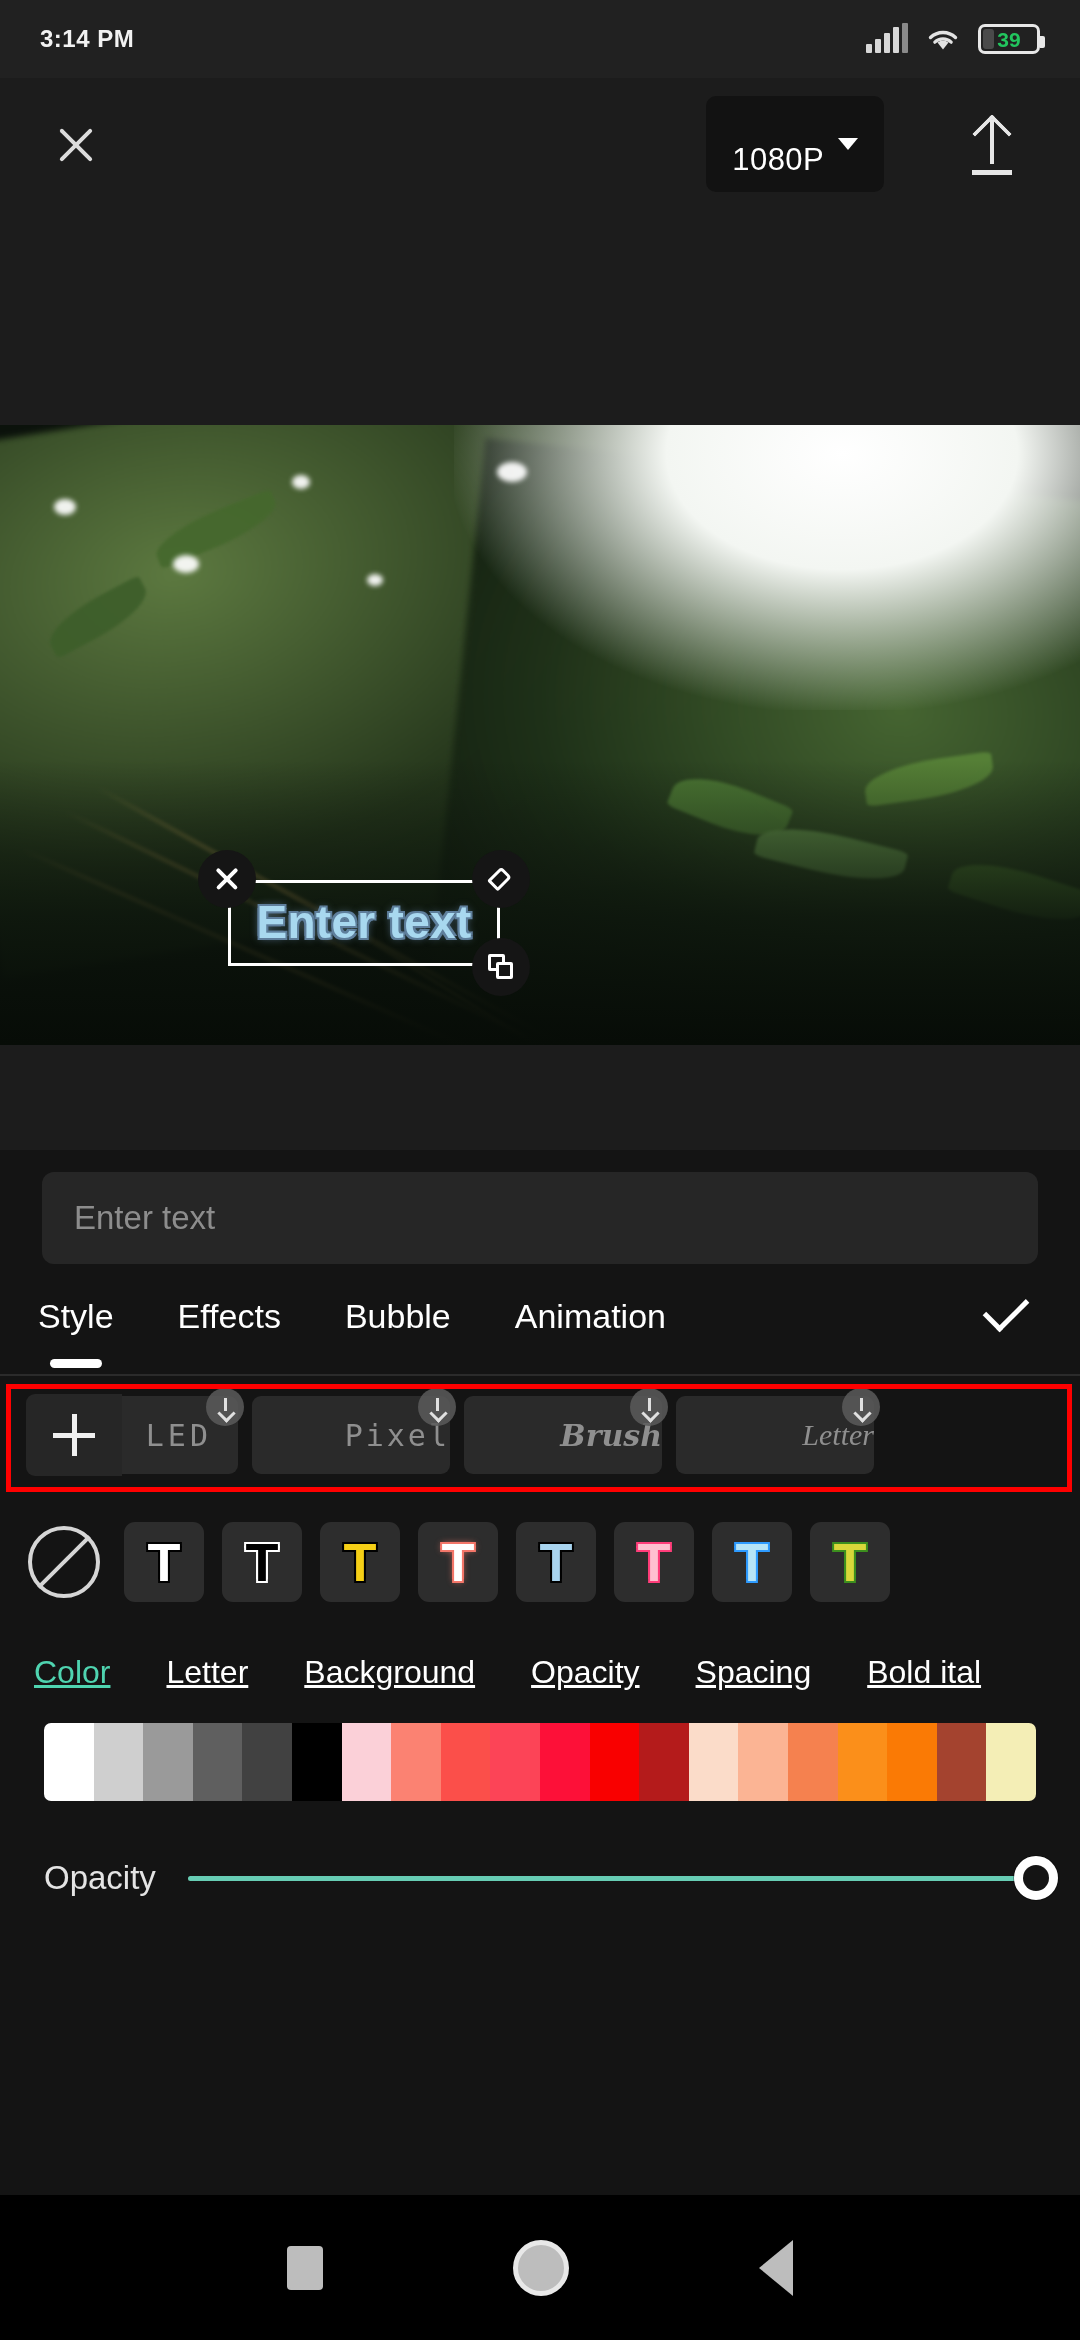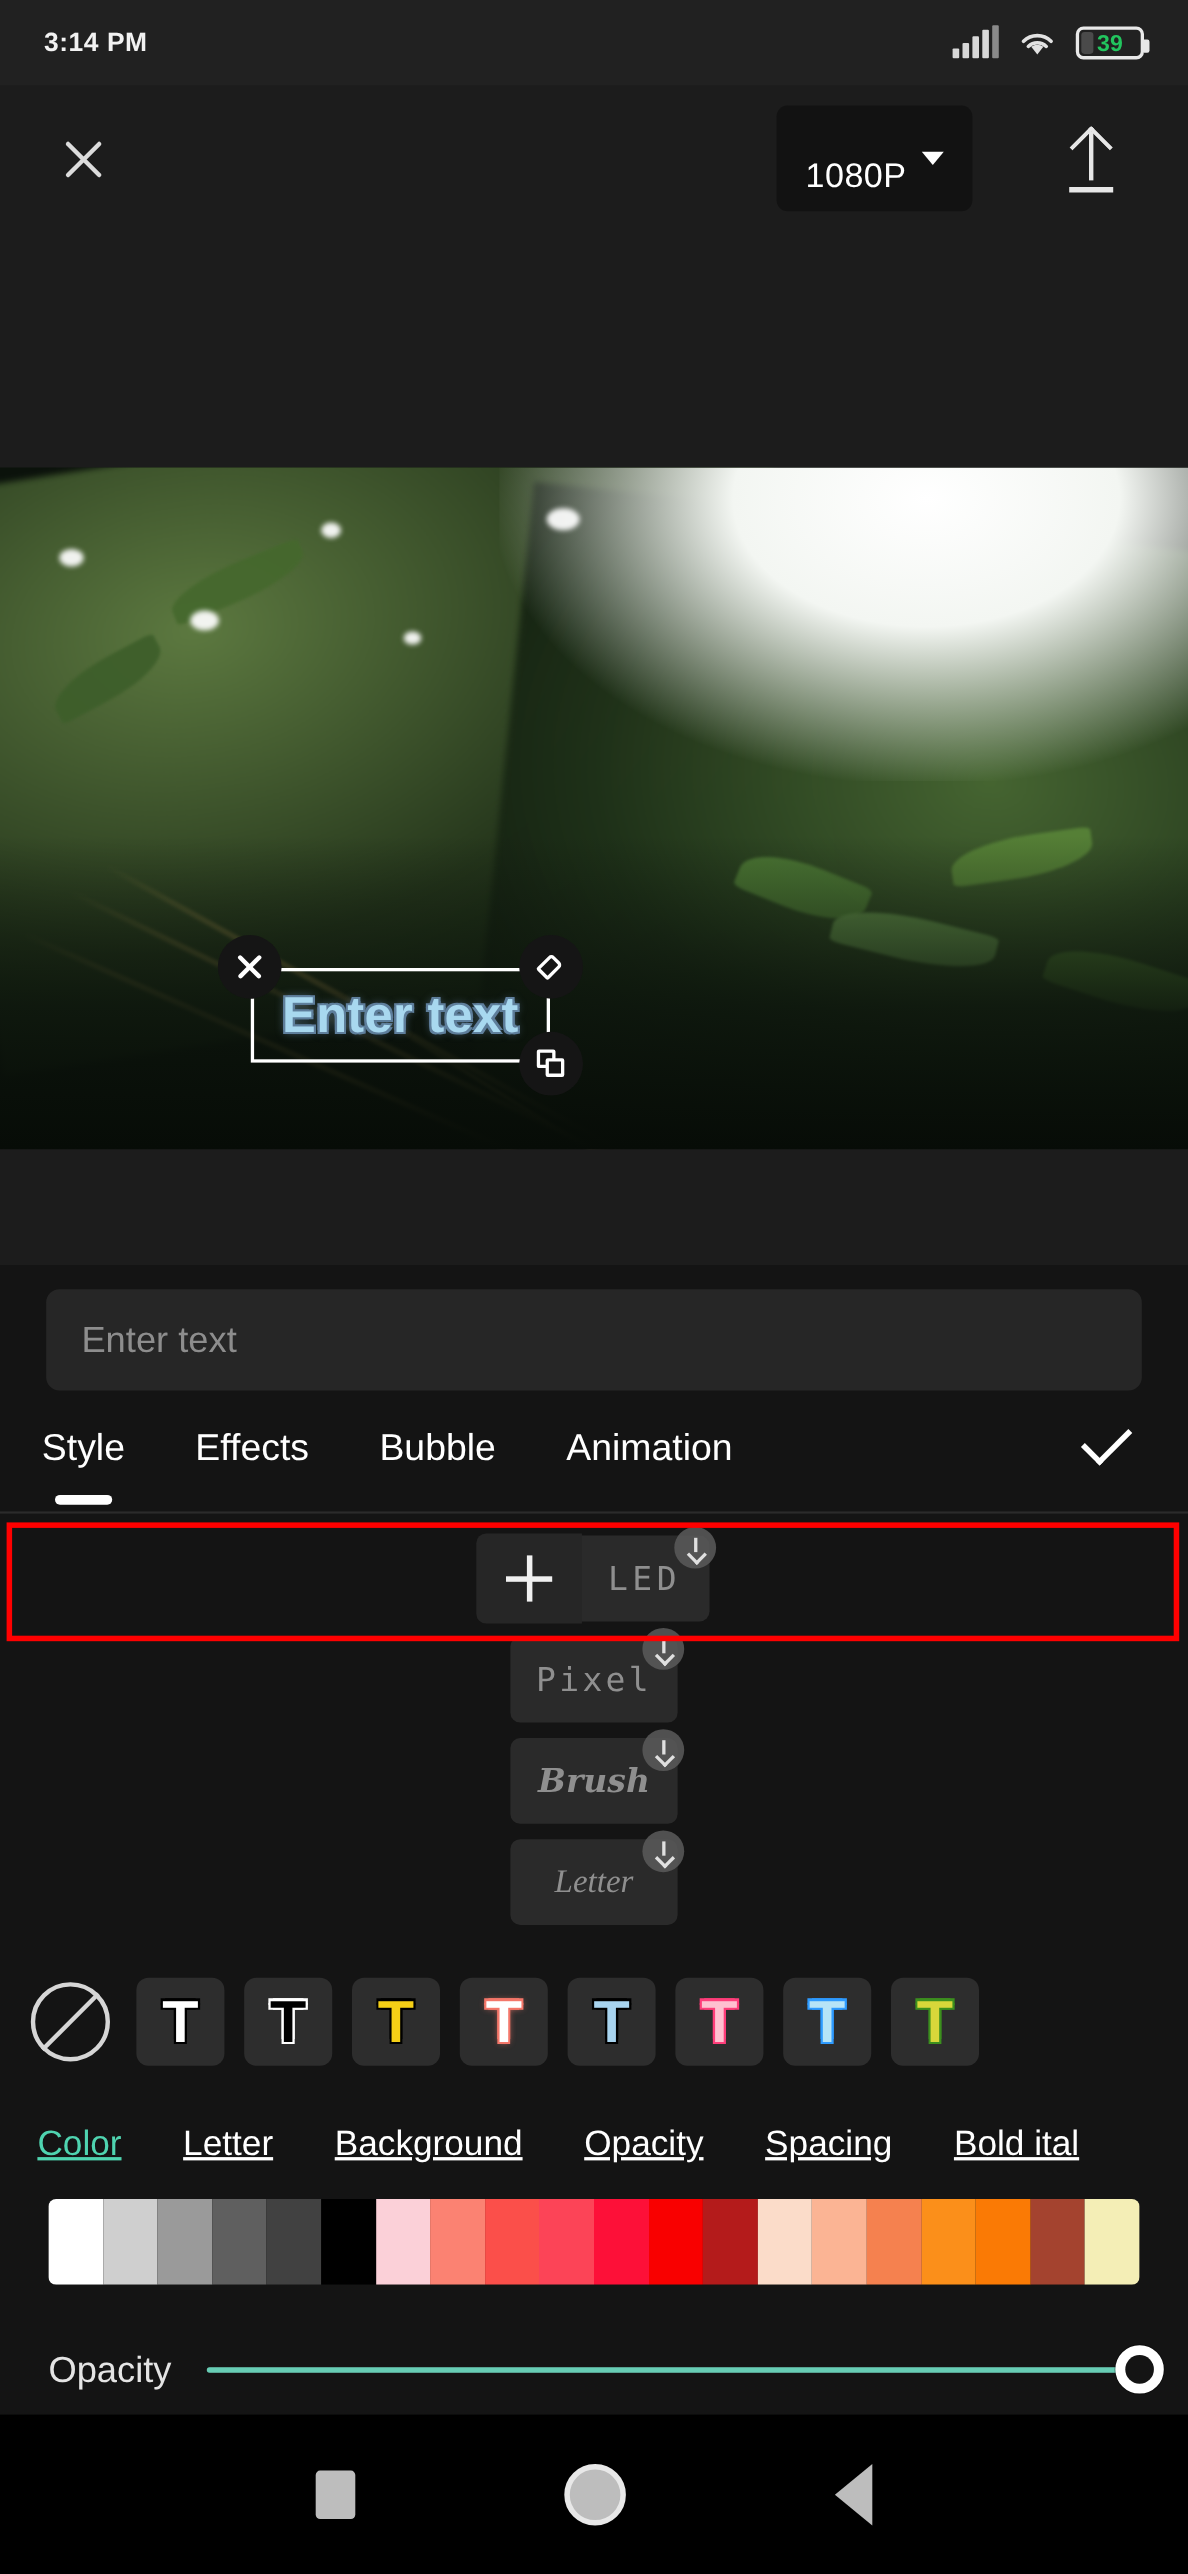--- a/index.html
+++ b/index.html
@@ -158,24 +158,24 @@
   .tab-check .ck{ position:absolute; left:17px; top:14px; width:42px; height:24px;
     border-left:5px solid #fff; border-bottom:5px solid #fff; transform:rotate(-45deg); }
   .tabs-rule{ position:absolute; left:0; bottom:0; width:100%; height:2px; background:#2b2b2b; }
 
   
   .font-zone{ position:relative; padding:0; }
   .redbox{
     position:absolute; left:6px; top:8px; width:1066px; height:108px;
     border:5px solid #ff0000; pointer-events:none; z-index:5;
   }
-  .font-row{ display:flex; align-items:center; gap:14px; padding:20px 28px 22px 28px;flex-direction:column; }
+  .font-row{ display:flex; align-items:center; gap:14px; padding:20px 28px 22px 28px; }
   .font-card{
-    position:relative; width:152px; height:78px; background:#2a2a2a; border-radius:9px;
-    display:flex; align-items:center; justify-content:center; cursor:pointer; flex:0 0 auto;
+    position:relative; width:198px; height:78px; background:#2a2a2a; border-radius:9px;
+    display:flex; align-items:center; justify-content:flex-end; cursor:pointer; flex:0 0 auto;
   }
   .font-card .fname{ color:#8f8f8f; font-size:30px; white-space:nowrap; }
   .font-card .dl{
     position:absolute; right:-6px; top:-8px; width:38px; height:38px; border-radius:50%;
     background:rgba(90,90,90,.85); display:flex; align-items:center; justify-content:center;
   }
   .font-card .dl .arr{ position:relative; width:15px; height:19px; }
   .font-card .dl .arr::before{ content:""; position:absolute; left:6px; top:0; width:3px; height:13px; background:#e0e0e0;}
   .font-card .dl .arr::after{ content:""; position:absolute; left:2.5px; top:9px; width:10px; height:10px;
     border-right:3px solid #e0e0e0; border-bottom:3px solid #e0e0e0; transform:rotate(45deg);}

